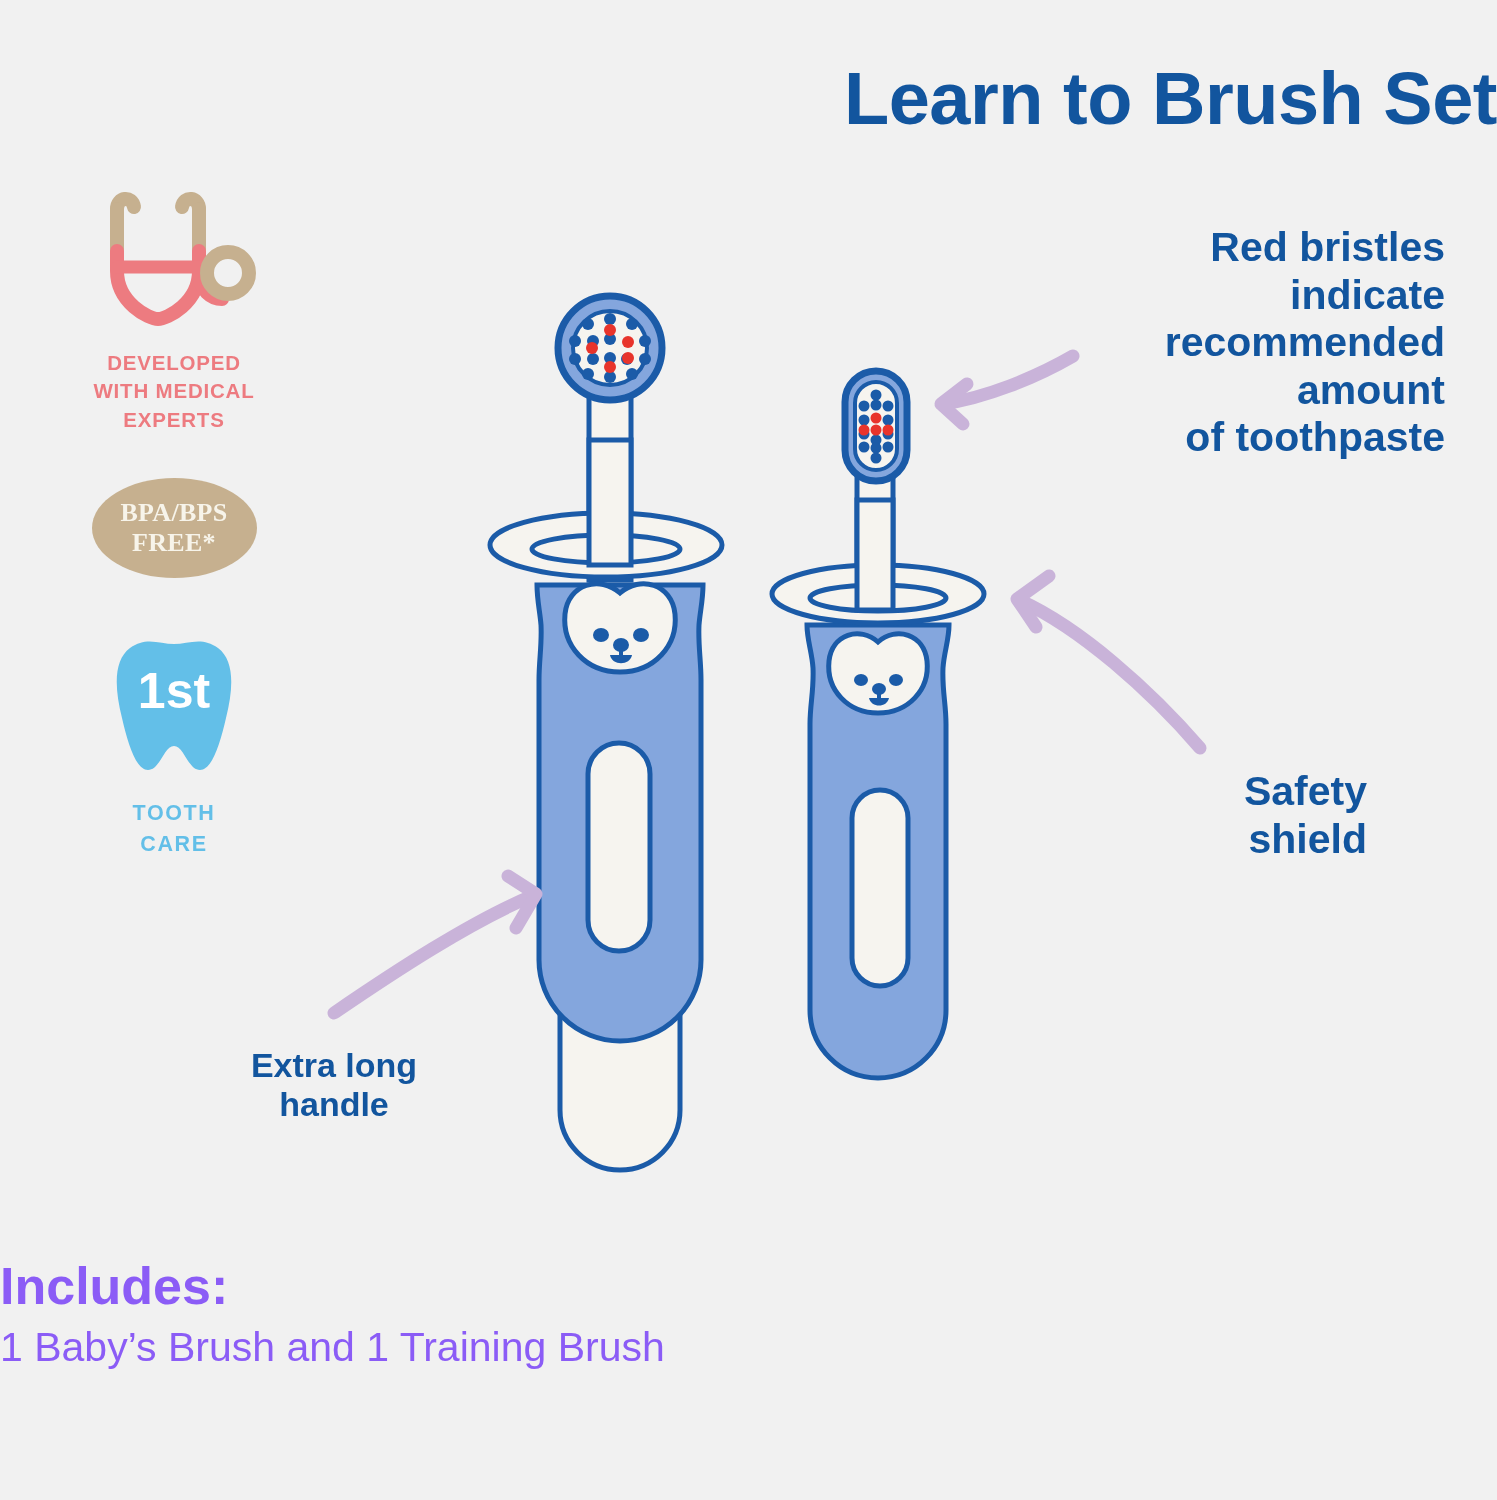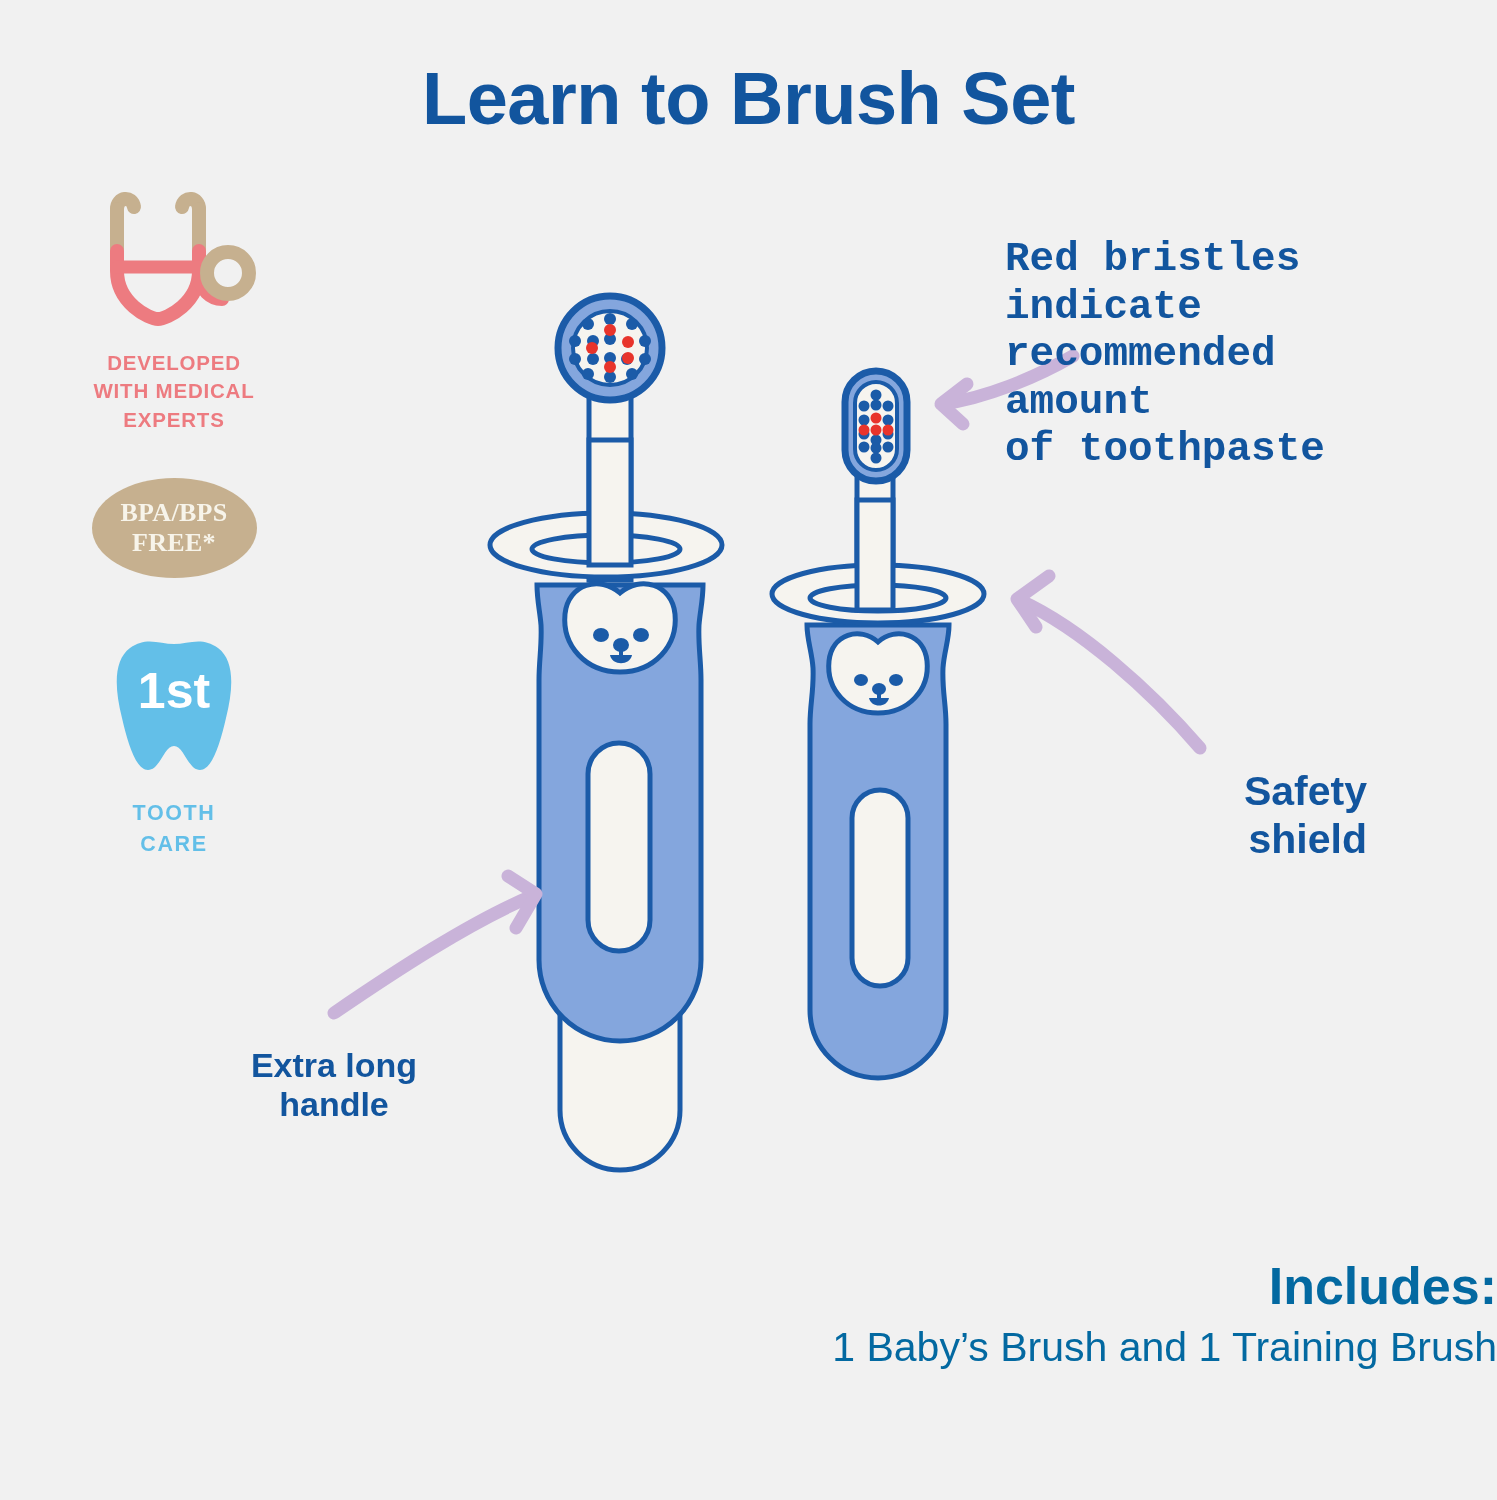--- a/index.html
+++ b/index.html
@@ -18,21 +18,21 @@
     background: #f1f1f1;
     overflow: hidden;
   }
 
   
   #page-title {
     position: absolute;
     left: 0;
     top: 62px;
     width: 1497px;
-    text-align: center;
+    text-align: right;
     font-size: 74px;
     font-weight: bold;
     letter-spacing: -0.5px;
     color: #12559e;
     line-height: 1.0;
   }
 
   
   #badge-column {
     position: absolute;
@@ -90,25 +90,24 @@
 
   
   .callout {
     position: absolute;
     color: #12559e;
     font-weight: bold;
     line-height: 1.16;
   }
   #callout-bristles {
     right: 52px;
-    top: 236px;
+    top: 224px;
     width: 440px;
-    text-align: left;
+    text-align: right;
     font-size: 41px;
-    font-family: Liberation Mono, monospace;
   }
   #callout-shield {
     right: 130px;
     top: 768px;
     width: 280px;
     text-align: right;
     font-size: 41px;
   }
   #callout-handle {
     left: 184px;
@@ -117,22 +116,22 @@
     text-align: center;
     font-size: 34px;
   }
 
   
   #includes-block {
     position: absolute;
     left: 0;
     top: 1258px;
     width: 1497px;
-    text-align: right;
-    color: #0369a1;
+    text-align: left;
+    color: #8b5cf6;
   }
   #includes-heading {
     font-size: 52px;
     font-weight: bold;
     line-height: 1.1;
   }
   #includes-detail {
     font-size: 41px;
     font-weight: normal;
     line-height: 1.2;

